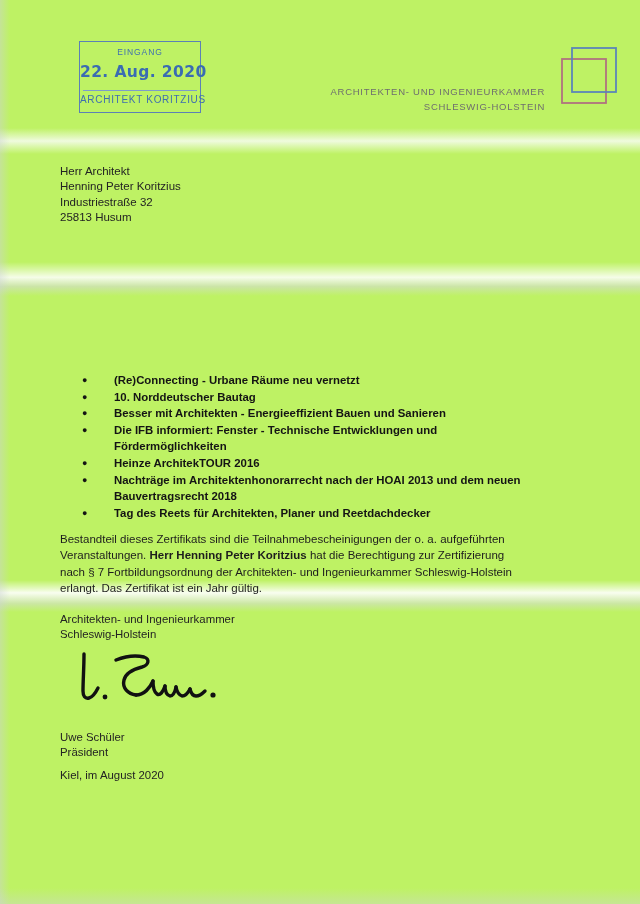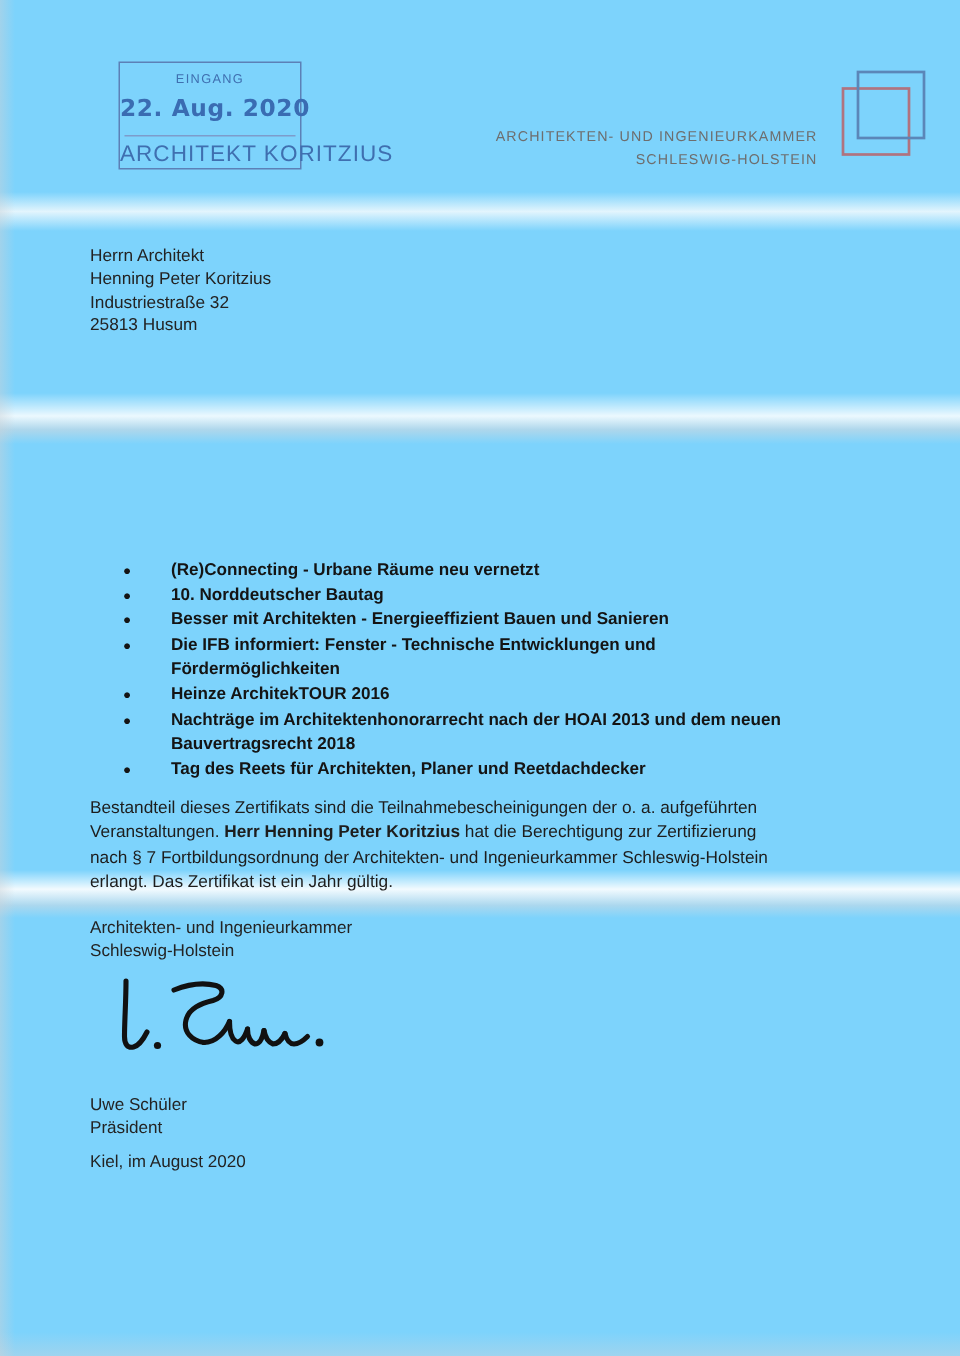--- a/index.html
+++ b/index.html
@@ -10,21 +10,21 @@
   }
   body {
     font-family: "Liberation Sans", sans-serif;
   }
 
   .page {
     position: relative;
     width: 640px;
     height: 904px;
     overflow: hidden;
-    background: #7dd3fc;
+    background: #bef264;
     color: #1a1a1a;
   }
 
   
   .scan-band {
     position: absolute;
     left: 0;
     width: 640px;
     pointer-events: none;
   }
@@ -101,21 +101,21 @@
     left: 3px;
     right: 3px;
     top: 48px;
     height: 1px;
     background: #7d9ccb;
   }
   .stamp-owner {
     position: absolute;
     left: 0; right: 0;
     top: 52px;
-    font-size: 15px;
+    font-size: 10px;
     letter-spacing: 0.7px;
     white-space: nowrap;
   }
 
   
   .letterhead {
     position: absolute;
     left: 330px;
     top: 84px;
     width: 215px;
@@ -262,21 +262,21 @@
   </div>
 
   <div class="logo">
     <svg width="62" height="72" viewBox="0 0 62 72" xmlns="http://www.w3.org/2000/svg">
       <rect x="6" y="18" width="44" height="44" fill="none" stroke="#b0737f" stroke-width="1.8"></rect>
       <rect x="16" y="7" width="44" height="44" fill="none" stroke="#5b86b8" stroke-width="1.8"></rect>
     </svg>
   </div>
 
   <div class="address">
-    <div>Herrn Architekt</div>
+    <div>Herr Architekt</div>
     <div>Henning Peter Koritzius</div>
     <div>Industriestraße 32</div>
     <div>25813 Husum</div>
   </div>
 
 
 
   <div class="events">
       <div class="event-row">
         <span class="event-bullet">●</span>

